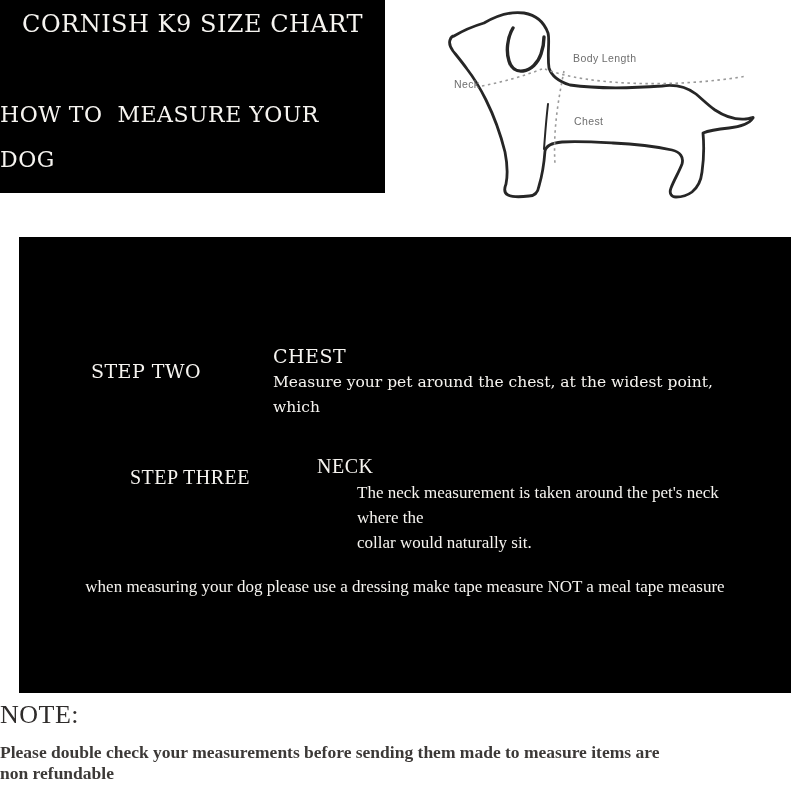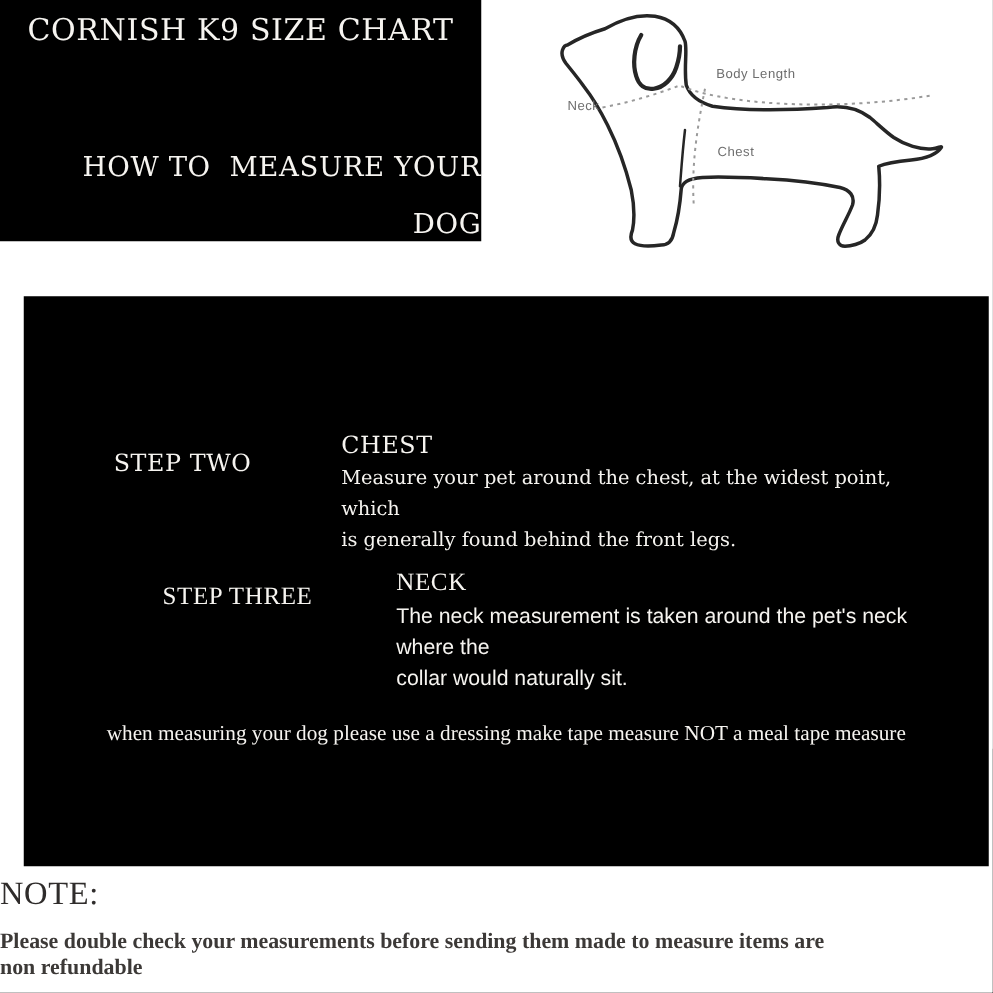--- a/index.html
+++ b/index.html
@@ -16,21 +16,21 @@
   body{width:794px;height:794px;position:relative;overflow:hidden;
        font-family:"DejaVu Serif", serif;}
   .canvas{position:absolute;inset:0;width:794px;height:599px;background:#fff;}
 
   
   .header-box{position:absolute;left:0;top:0;width:385px;height:193px;
               background:var(--panel);color:var(--text_light);}
   .header-box h1{position:absolute;top:10px;left:0;width:100%;text-align:center;
                  font-size:24px;font-weight:400;letter-spacing:0.5px;
                  font-family:"DejaVu Serif", serif;}
-  .header-subtitle{position:absolute;top:112px;left:0;width:100%;text-align:right;
+  .header-subtitle{position:absolute;top:92px;left:0;width:100%;text-align:left;
                    font-size:22px;line-height:45px;letter-spacing:0.5px;
                    font-family:"DejaVu Serif", serif;}
   .header-subtitle .sub-line{white-space:pre;}
 
   
   .dog-figure{position:absolute;left:438px;top:6px;width:352px;height:205px;}
   .dog-figure svg{display:block;width:100%;height:100%;}
   .dog-figure text{font-family:"Liberation Sans", sans-serif;font-size:10.5px;
                    fill:var(--diagram_label);letter-spacing:0.4px;}
 
@@ -45,21 +45,21 @@
               letter-spacing:0.5px;padding-top:17px;
               font-family:"DejaVu Serif", serif;}
   .r3 .step-label{padding-top:13px;font-family:"Liberation Serif", serif;font-size:20px;}
   .step-content{flex:1;padding-right:40px;}
   .step-content h2{font-size:19px;font-weight:400;letter-spacing:0.5px;line-height:26px;
                    font-family:"DejaVu Serif", serif;}
   .step-content p{font-size:15.5px;line-height:25px;margin-top:1px;
                   font-family:"DejaVu Serif", serif;}
   .step-content p span{display:block;}
   .r3 .step-content h2{font-family:"Liberation Serif", serif;font-size:20px;}
-  .r3 .step-content p{font-family:Liberation Sans, sans-serif;font-size:17px;}
+  .r3 .step-content p{font-family:Liberation Serif, serif;font-size:17px;margin-left:40px;}
   .steps-warning{position:absolute;top:340px;left:0;width:100%;text-align:center;
                  font-size:17px;font-family:"Liberation Serif", serif;
                  color:var(--text_light);}
 
   
   .note-section{position:absolute;left:0;top:700px;width:794px;text-align:left;}
   .note-section h2{font-size:26px;font-weight:400;color:var(--note_heading);
                    font-family:"Liberation Serif", serif;letter-spacing:0.5px;}
   .note-section p{margin-top:12px;font-size:17.5px;line-height:21px;color:var(--note_text);
                   font-family:"Liberation Serif", serif;font-weight:bold;}
@@ -130,21 +130,20 @@
 
   <section class="steps-box">
 
 
     <div class="step-row r2">
       <div class="step-label">STEP TWO</div>
       <div class="step-content">
         <h2>CHEST</h2>
         <p>
           <span>Measure your pet around the chest, at the widest point, which</span>
-          <span>is generally found behind the front legs.</span>
         </p>
       </div>
     </div>
 
     <div class="step-row r3">
       <div class="step-label">STEP THREE</div>
       <div class="step-content">
         <h2>NECK</h2>
         <p>
           <span>The neck measurement is taken around the pet's neck where the</span>

